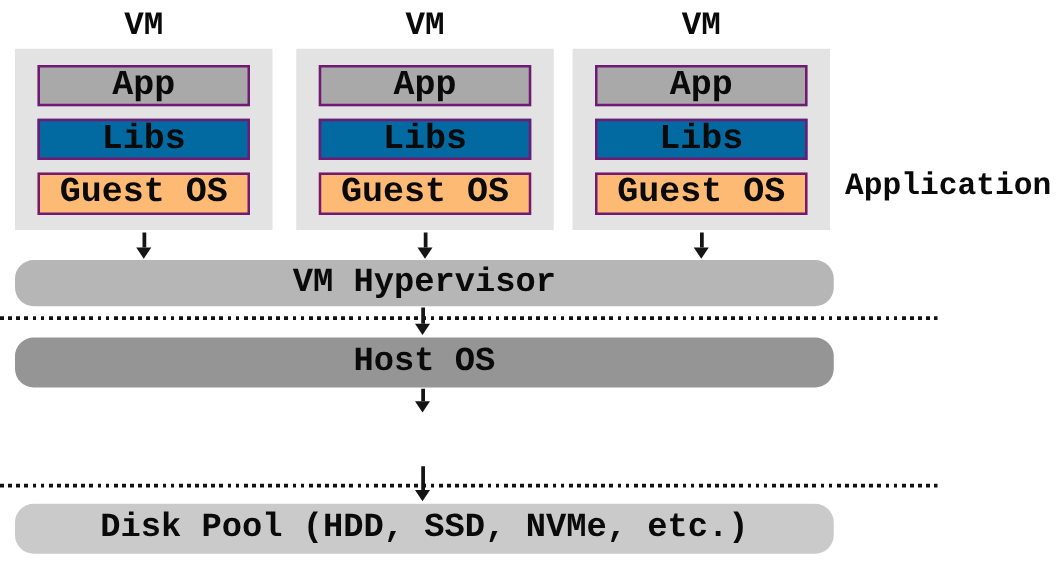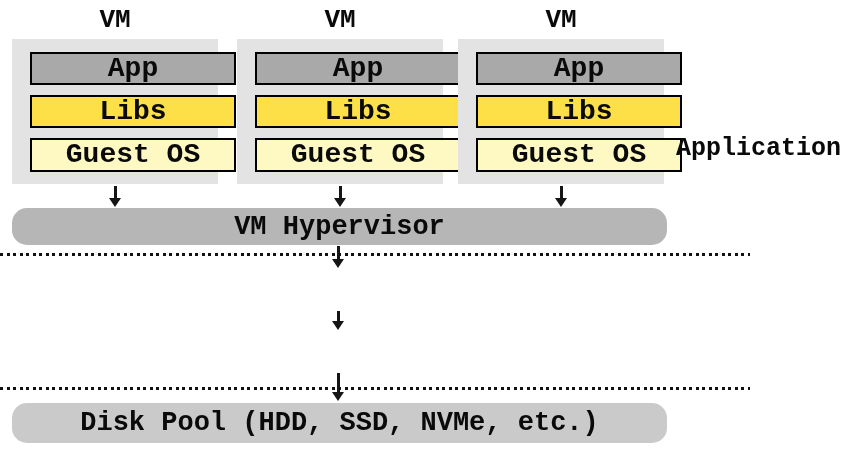--- a/index.html
+++ b/index.html
@@ -19,28 +19,28 @@
     font-size:26px;font-weight:bold;text-align:center;line-height:32px;
   }
   .vm-box{
     top:39px;width:206px;height:145px;
     background:#e3e3e3;
     box-sizing:border-box;
     padding:13px 18px 0 18px;
   }
   .vm-layer{
     box-sizing:border-box;
-    width:206px;height:33px;margin-bottom:10px;
-    border:2px solid #000000;
+    width:170px;height:33px;margin-bottom:10px;
+    border:2px solid #701a75;
     text-align:center;
     font-size:28px;font-weight:bold;line-height:29px;
   }
   .layer-app{background:#a9a9a9;}
-  .layer-libs{background:#fde047;}
-  .layer-guest{background:#fef9c3;height:34px;text-align:center;}
+  .layer-libs{background:#0369a1;}
+  .layer-guest{background:#fdba74;height:34px;text-align:center;}
   
   .bar{
     left:12px;width:655px;
     text-align:center;
     font-size:27px;font-weight:bold;
     display:flex;align-items:center;justify-content:center;border-radius:15px;
   }
   .bar-hypervisor{top:208px;height:37px;background:#b6b6b6;}
   .bar-hostos{top:270px;height:40px;background:#959595;}
   .bar-backing{top:332px;height:40px;background:#979797;}
@@ -97,20 +97,21 @@
   <div class="abs arrow" style="left:113.5px;top:186px;height:12px"></div>
   <div class="abs arrow" style="left:338.5px;top:186px;height:12px"></div>
   <div class="abs arrow" style="left:559.5px;top:186px;height:12px"></div>
 
   <div class="abs bar bar-hypervisor">VM Hypervisor</div>
 
   <div class="abs dotted" style="top:253px"></div>
 
   <div class="abs arrow" style="left:336.5px;top:246px;height:13px"></div>
 
+  <div class="abs bar bar-hostos">Host OS</div>
 
   <div class="abs arrow" style="left:336.5px;top:311px;height:10px"></div>
 
 
   <div class="abs arrow" style="left:336.5px;top:373px;height:19px"></div>
 
   <div class="abs dotted" style="top:387px"></div>
 
   <div class="abs side-label" style="top:134px">Application</div>
 

